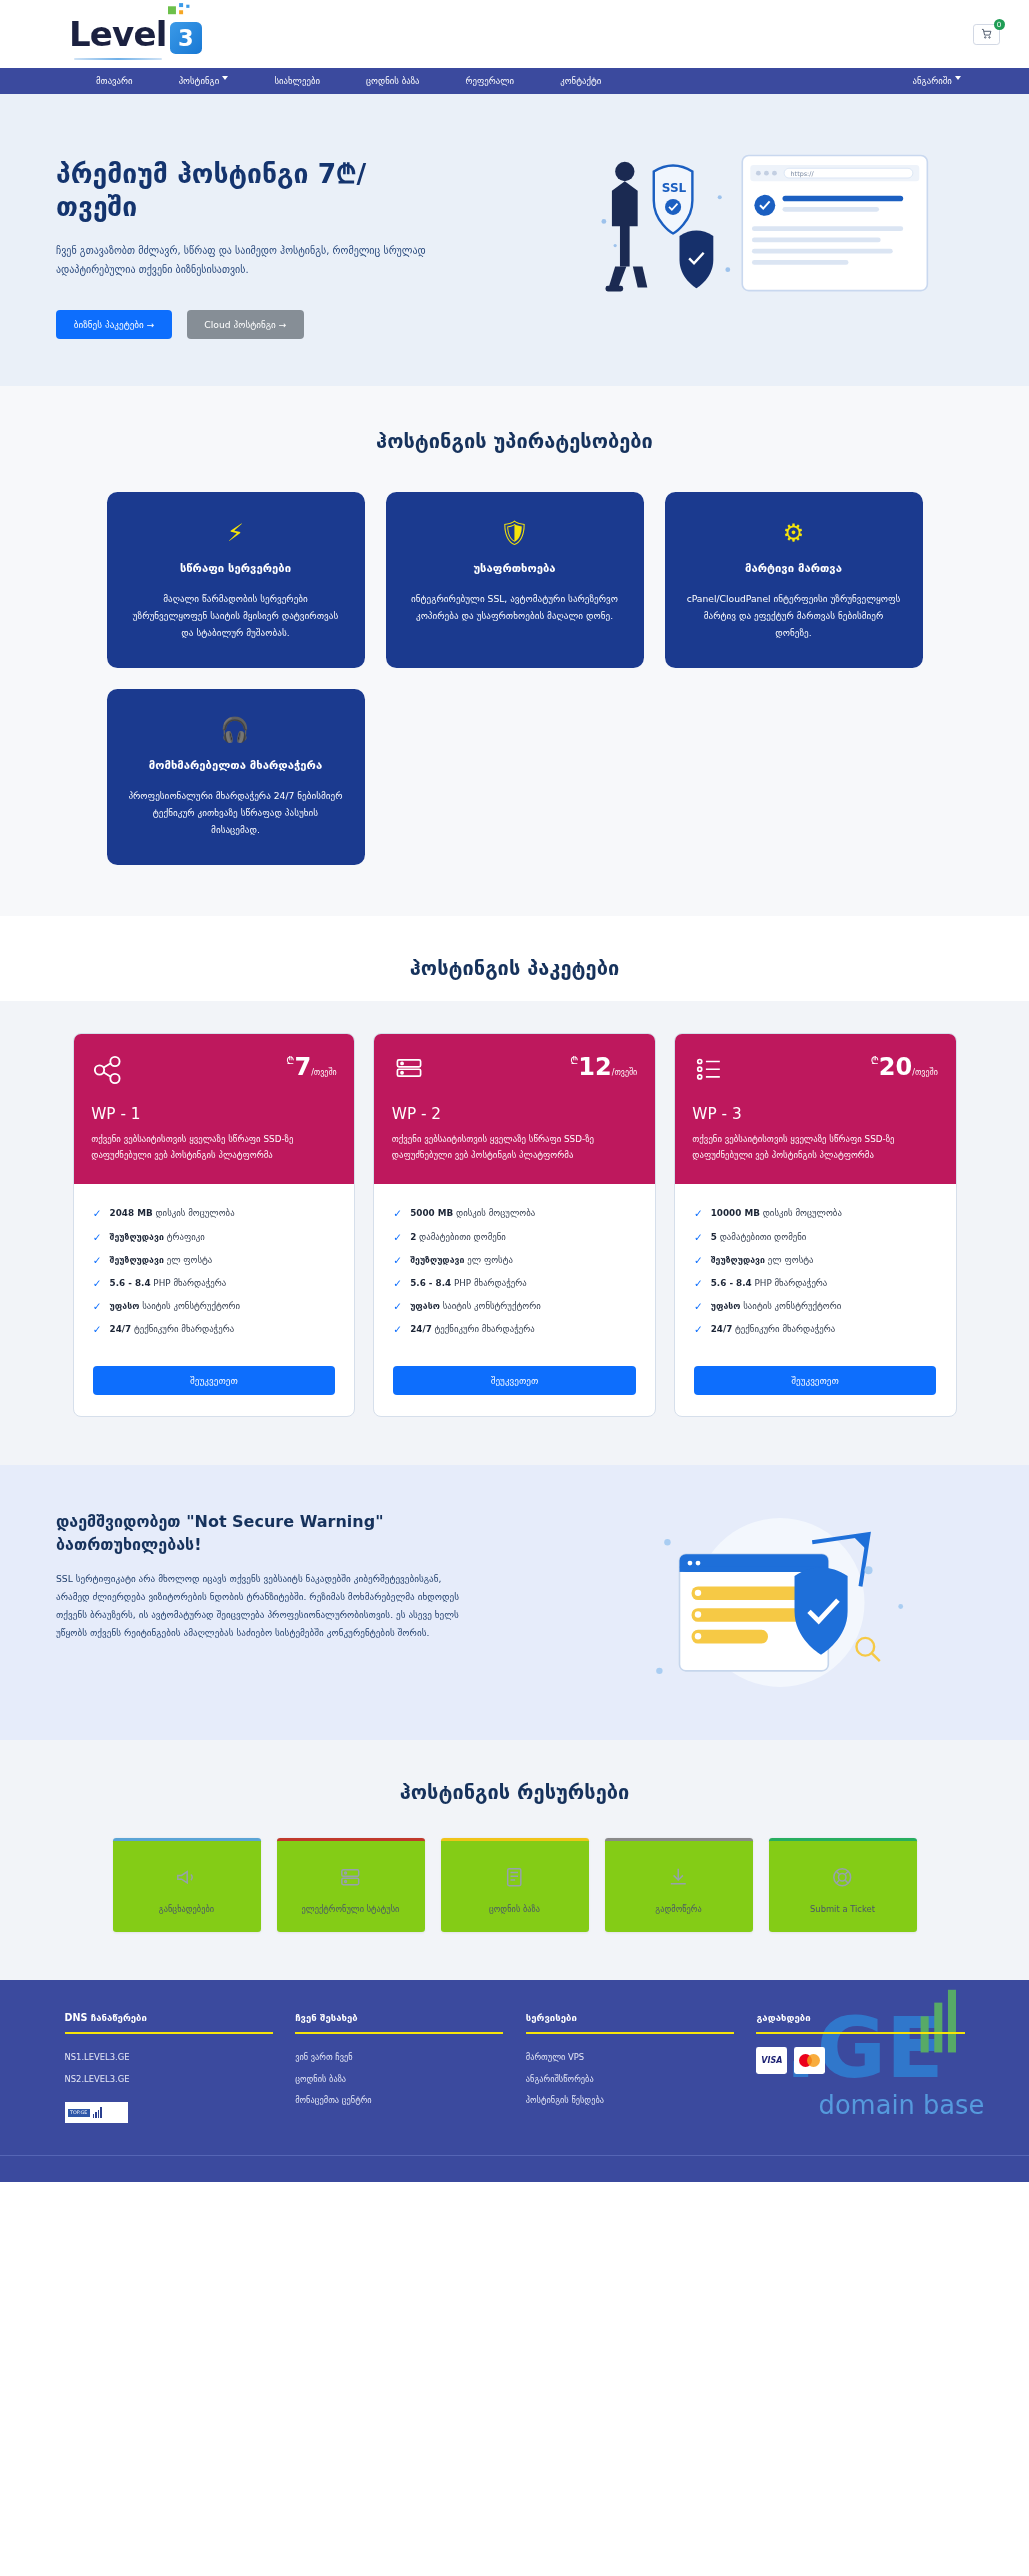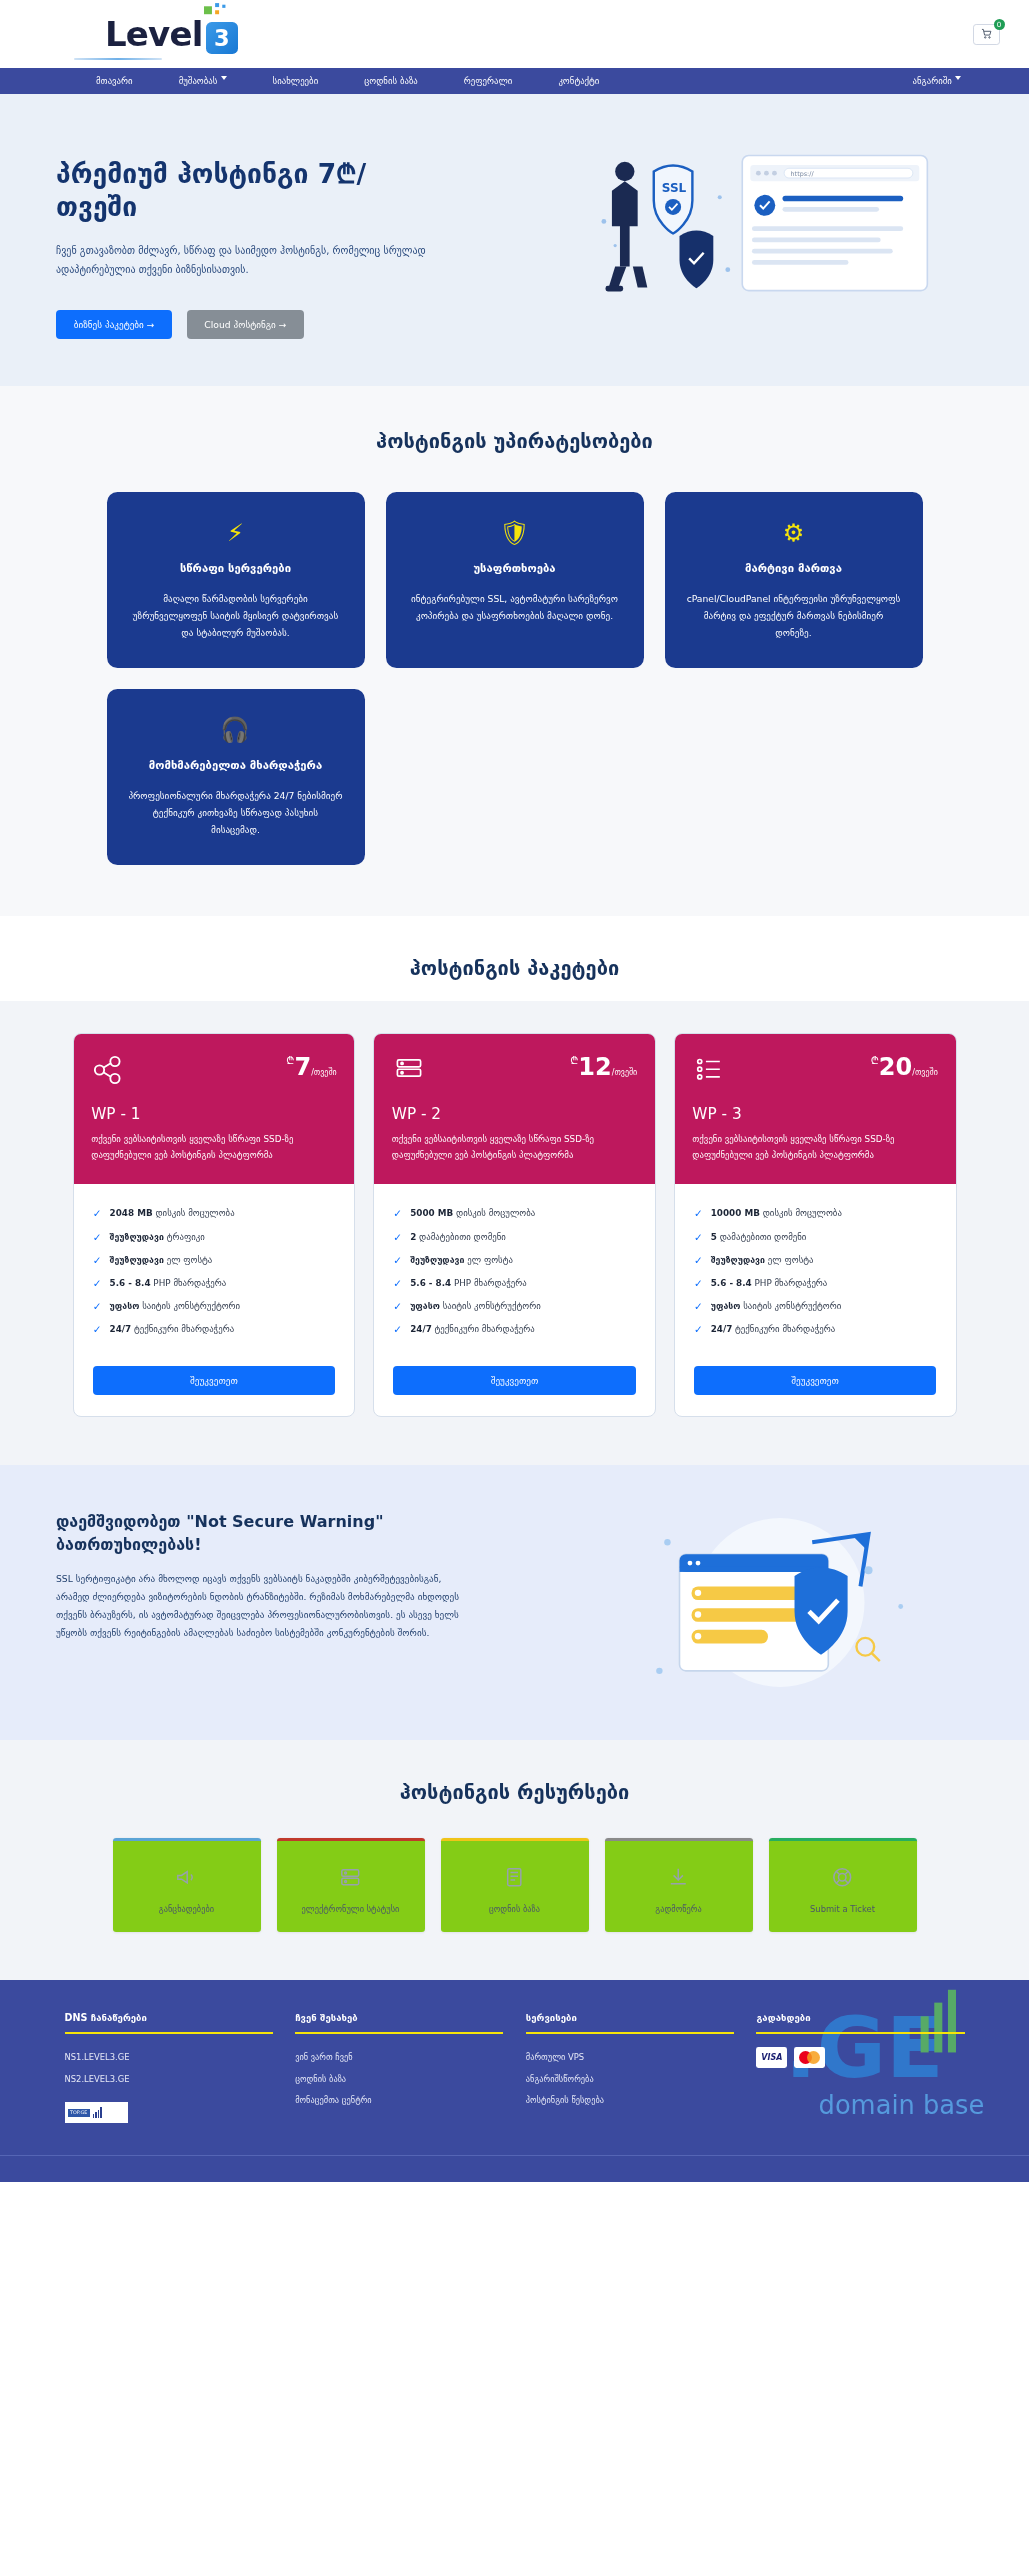--- a/index.html
+++ b/index.html
@@ -5,21 +5,21 @@
   * { box-sizing: border-box; margin: 0; padding: 0; }
   body {
     width: 1029px;
     font-family: "DejaVu Sans", "Liberation Sans", sans-serif;
     background: #ffffff;
     color: #1b2a5e;
   }
   
   .topbar { height: 68px; background: #fff; display: flex; align-items: center; padding: 0 29px; }
   .logo { display: flex; align-items: flex-end; gap: 1.6px; margin-left: 40px; position: relative; }
-  .logo-word { font-size: 34px; font-weight: bold; color: #1b2140; letter-spacing: -0.8px; font-family: "DejaVu Sans", sans-serif; margin-left: 36px; }
+  .logo-word { font-size: 34px; font-weight: bold; color: #1b2140; letter-spacing: -0.8px; font-family: "DejaVu Sans", sans-serif; }
   .logo-badge { width: 32px; height: 32px; background: linear-gradient(135deg,#3b9ae8,#1878d4); border-radius: 5.6px; color: #fff; font-size: 22.5px; font-weight: bold; display: flex; align-items: center; justify-content: center; margin-left: 1.6px; }
   .logo-dots { position: absolute; top: -11.3px; right: 6.4px; width: 27px; height: 14.5px; }
   .logo-underline { position: absolute; bottom: -6.4px; left: 4.8px; width: 88px; height: 2.4px; background: linear-gradient(90deg,#cfe2f5,#6fb0e8,#cfe2f5); border-radius: 1.6px; }
   .cart-wrap { margin-left: auto; position: relative; }
   .cart-box { width: 27px; height: 21px; border: 0.8px solid #d2d8e4; border-radius: 3.2px; background: #fff; display: flex; align-items: center; justify-content: center; }
   .cart-badge { position: absolute; top: -4.8px; right: -4.8px; background: #1f9d55; color: #fff; font-size: 7.2px; width: 11.3px; height: 11.3px; border-radius: 50%; display: flex; align-items: center; justify-content: center; }
   
   .nav { background: #3b4a9e; height: 26px; display: flex; align-items: center; padding: 0 29px; }
   .nav-inner { display: flex; gap: 21px; margin-left: 42px; }
   .nav a { color: #fff; font-size: 8.8px; text-decoration: none; display: flex; gap: 3.2px; white-space: nowrap; padding-left: 25px; }
@@ -76,21 +76,21 @@
   .res-icon { height: 31px; display: flex; align-items: center; justify-content: center; color: #97a1ad; }
   .res-label { margin-top: 11.3px; font-size: 8.4px; color: #4a5668; }
   
   .footer { background: #3b4a9e; color: #fff; padding: 32px 0 0 0; position: relative; overflow: hidden; }
   .footer-cols { display: flex; width: 900px; margin: 0 auto; gap: 22.5px; position: relative; z-index: 2; }
   .fcol { width: 211px; }
   .fcol h4 { font-size: 9.6px; font-weight: bold; padding-bottom: 9.6px; }
   .fhr { height: 1.6px; background: #f5e40a; margin-bottom: 13px; }
   .fcol a { display: block; color: #e6e9f7; font-size: 8.4px; text-decoration: none; padding: 5.6px 0; }
   .pay { display: flex; gap: 6.4px; margin-top: 8px; }
-  .pay-card { width: 31px; height: 21px; background: #fff; border-radius: 2.4px; display: flex; align-items: center; justify-content: center; }
+  .pay-card { width: 31px; height: 27px; background: #fff; border-radius: 2.4px; display: flex; align-items: center; justify-content: center; }
   .visa { color: #1a1f71; font-size: 8px; font-weight: bold; font-style: italic; }
   .mc { position: relative; width: 21px; height: 13px; }
   .mc span { position: absolute; width: 13px; height: 13px; border-radius: 50%; }
   .top-ge { margin-top: 13px; width: 63px; height: 21px; background: #fff; display: flex; align-items: center; gap: 3.2px; padding: 0 3.2px; }
   .top-ge .lbl { background: #2e57a8; color: #fff; font-size: 4.8px; padding: 1.6px 2.4px; }
   .bars { display: flex; align-items: flex-end; gap: 0.8px; height: 11.3px; }
   .bars i { width: 1.6px; background: #2a3f8f; display: block; }
   .ge-watermark { position: absolute; right: 24px; top: 8px; opacity: .85; z-index: 1; }
   .footer-bottom { margin-top: 32px; border-top: 0.8px solid #5565b5; height: 27px; }
 </style>
@@ -120,21 +120,21 @@
     <span class="cart-badge">0</span>
   </div>
 </div>
 
 <div class="nav">
   <div class="nav-inner">
     <a>
         <span>მთავარი</span>
       </a>
     <a>
-        <span>მუშაობას</span>
+        <span>ჰოსტინგი</span>
         <i class="caret"></i>
       </a>
     <a>
         <span>სიახლეები</span>
       </a>
     <a>
         <span>ცოდნის ბაზა</span>
       </a>
     <a>
         <span>რეფერალი</span>

